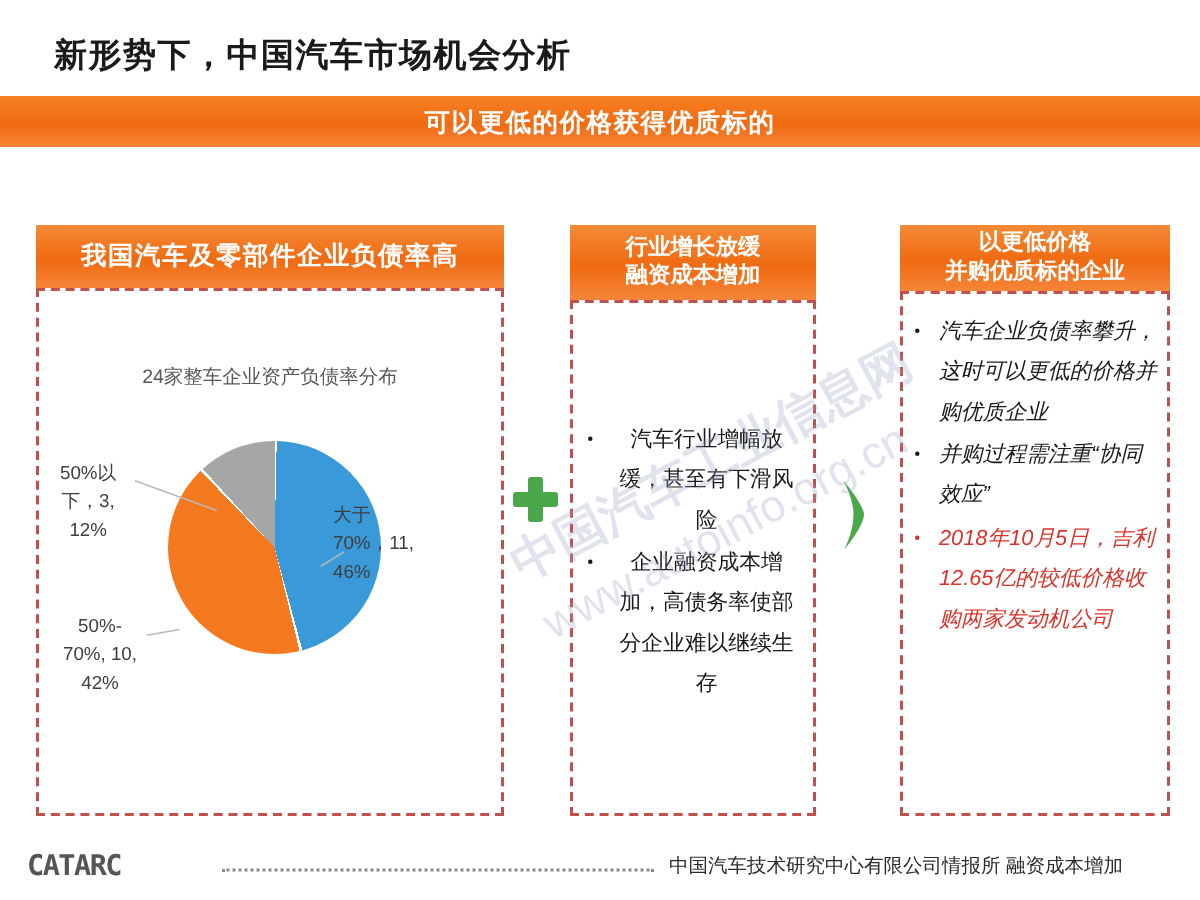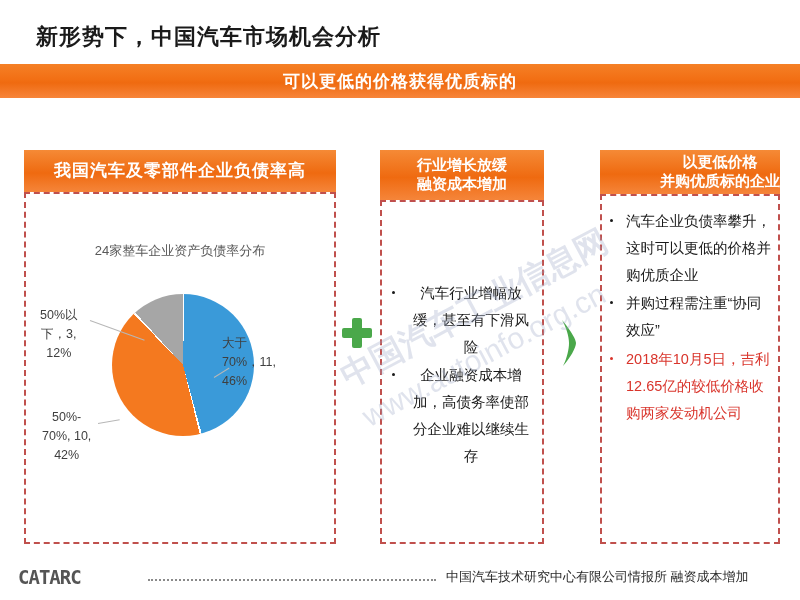--- a/index.html
+++ b/index.html
@@ -67,22 +67,22 @@
   #col-left .col-head { height: 42px; font-size: 17px; letter-spacing: 1px; }
   #col-left .col-body { height: 352px; position: relative; }
 
   
   #col-mid { left: 380px; top: 150px; width: 164px; }
   #col-mid .col-head { height: 50px; font-size: 15px; }
   #col-mid .col-body { height: 344px; position: relative; padding: 78px 8px 10px 6px; text-align: center; }
 
   
   #col-right { left: 600px; top: 150px; width: 180px; }
-  #col-right .col-head { height: 44px; font-size: 15px; justify-content: flex-end; }
-  #col-right .col-body { height: 350px; position: relative; padding: 12px 6px 6px 4px; }
+  #col-right .col-head { height: 44px; font-size: 15px; }
+  #col-right .col-body { height: 350px; position: relative; padding: 12px 6px 6px 4px; font-style: italic; }
 
   
   ul.bullets { list-style: none; }
   ul.bullets > li {
     position: relative;
     padding-left: 20px;
     margin-bottom: 2px;
     font-size: 14.5px;
     line-height: 1.85;
     color: #1a1a1a;

